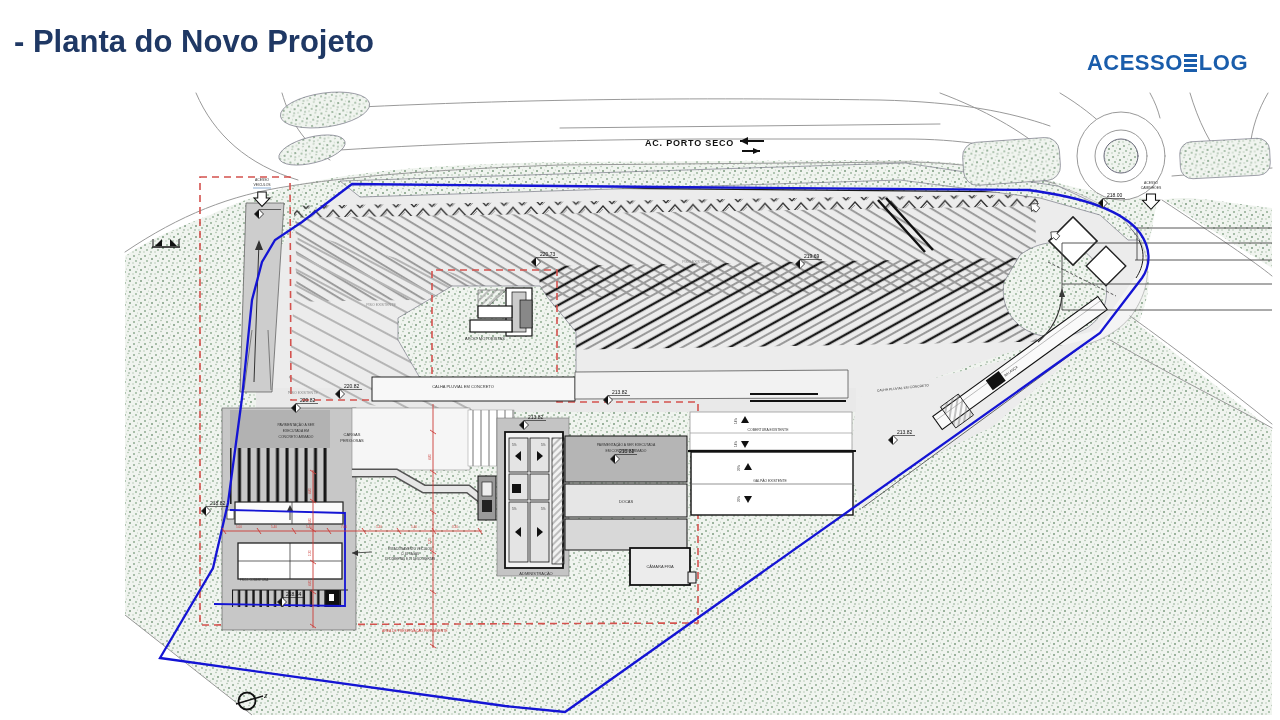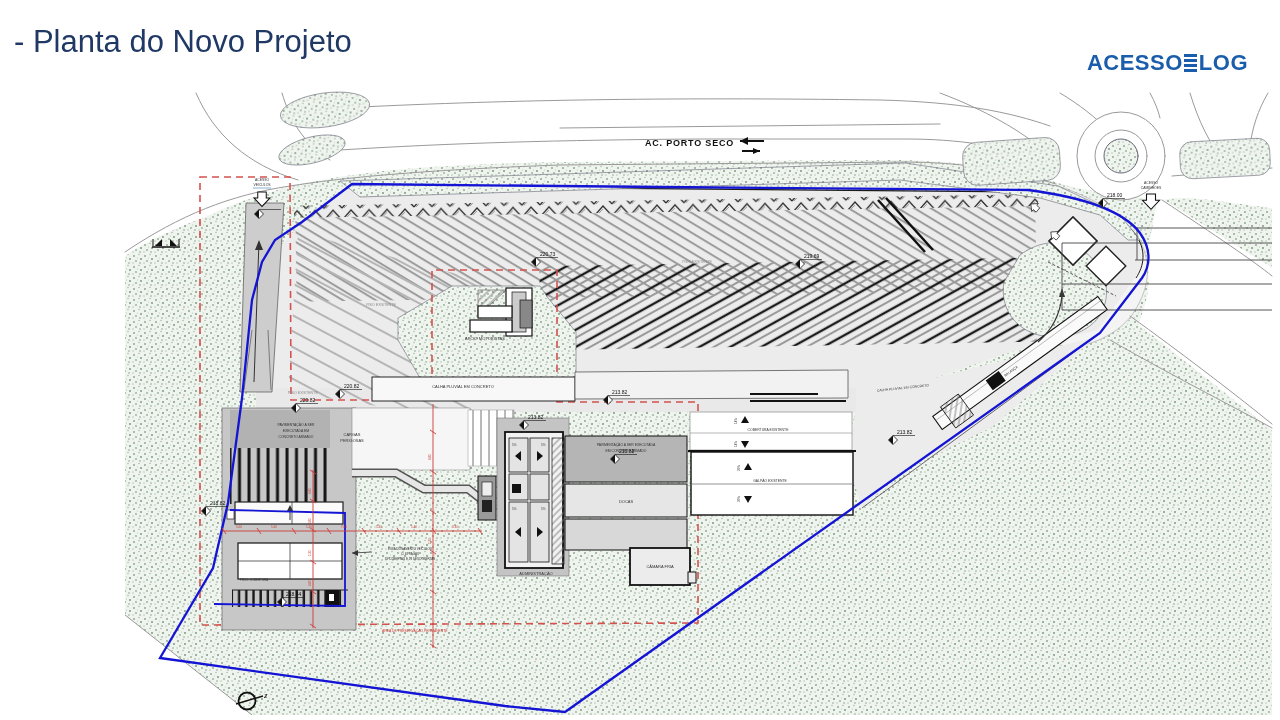--- a/index.html
+++ b/index.html
@@ -1,18 +1,18 @@
 <!DOCTYPE html>
 <html><head>
 <meta charset="utf-8">
 <style>
   html,body{margin:0;padding:0;background:#fff;width:1280px;height:720px;overflow:hidden;
     font-family:"Liberation Sans",sans-serif;}
   .slide{position:relative;width:1280px;height:720px;background:#fff;}
-  .title{position:absolute;left:14px;top:24px;font-size:31px;font-weight:400;color:#1f3864;}
+  .title{position:absolute;left:14px;top:24px;font-size:31px;font-weight:700;color:#1f3864;}
   .logo{position:absolute;right:32px;top:50px;display:flex;align-items:center;color:#1a5dab;
     font-weight:700;font-size:22px;letter-spacing:.5px;}
   .logo .bars{display:flex;flex-direction:column;gap:1.6px;margin:0 1.5px;}
   .logo .bars i{display:block;width:13px;height:3.4px;background:#1a5dab;}
   svg text{font-family:"Liberation Sans",sans-serif;}
   .tRoad{font-size:9px;font-weight:700;fill:#111;letter-spacing:.8px;}
   .tS{font-size:4px;fill:#333;}
   .tS2{font-size:3.4px;fill:#333;}
   .tXS{font-size:3px;fill:#333;}
   .tGr{font-size:3.6px;fill:#8a8a8a;}

